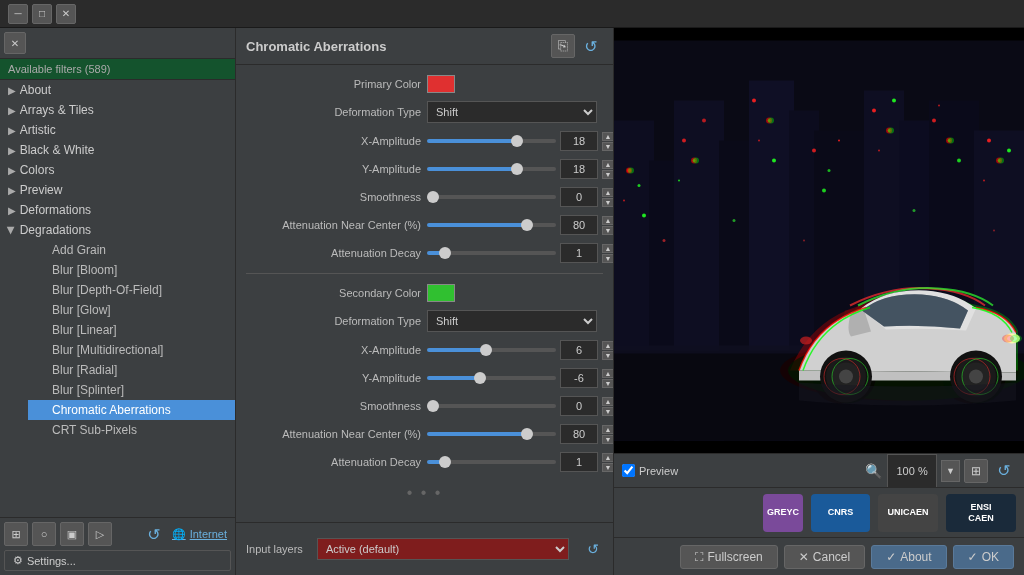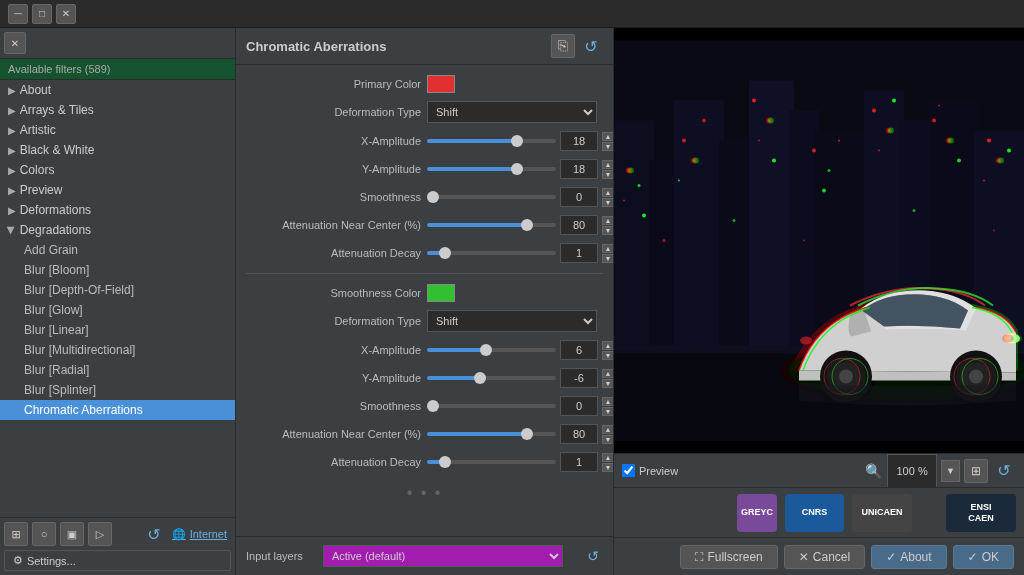--- a/index.html
+++ b/index.html
@@ -103,20 +103,21 @@
       color: #ccc;
       font-size: 12px;
     }
     .filter-category .arrow { margin-right: 4px; font-size: 10px; color: #aaa; }
 
     .filter-sub-item {
       padding: 3px 8px 3px 24px;
       cursor: pointer;
       color: #bbb;
       font-size: 12px;
+      margin-left: 28px;
     }
     .filter-sub-item.active {
       background: #4a90d9;
       color: #fff;
     }
 
     
     #left-bottom {
       border-top: 1px solid #2b2b2b;
       padding: 4px;
@@ -278,33 +279,33 @@
 
     .section-divider {
       height: 1px;
       background: #555;
       margin: 10px 0;
     }
 
     #input-layers-row {
       display: flex;
       align-items: center;
-      padding: 8px 10px;
+      padding: 15px 10px;
       background: #3c3f41;
       border-top: 1px solid #2b2b2b;
-      gap: 20px;
+      gap: 14px;
     }
     #input-layers-label {
       font-size: 11px;
       color: #bbb;
       flex-shrink: 0;
     }
     #input-layers-select {
       flex: 1;
-      background: #a21caf;
+      background: #7f1d1d;
       border: 1px solid #555;
       color: #ccc;
       padding: 2px 4px;
       font-size: 11px;
       height: 22px;
     }
     .refresh-icon-btn {
       width: 20px; height: 20px;
       background: none;
       border: none;
@@ -498,20 +499,21 @@
 
       <div class="filter-sub-item">Add Grain</div>
       <div class="filter-sub-item">Blur [Bloom]</div>
       <div class="filter-sub-item">Blur [Depth-Of-Field]</div>
       <div class="filter-sub-item">Blur [Glow]</div>
       <div class="filter-sub-item">Blur [Linear]</div>
       <div class="filter-sub-item">Blur [Multidirectional]</div>
       <div class="filter-sub-item">Blur [Radial]</div>
       <div class="filter-sub-item">Blur [Splinter]</div>
       <div class="filter-sub-item active">Chromatic Aberrations</div>
+      <div class="filter-sub-item">CRT Sub-Pixels</div>
     </div>
 
     <div id="left-bottom">
       <div id="bottom-icons-row">
         <button class="icon-btn">⊞</button>
         <button class="icon-btn">○</button>
         <button class="icon-btn">▣</button>
         <button class="icon-btn">▷</button>
         <div style="flex:1"></div>
         <button class="icon-btn refresh-icon-btn" style="color:#6ab0de; background:none; border:none; font-size:16px;">↺</button>
@@ -608,21 +610,21 @@
           <div class="spin-arrows">
             <button class="spin-arrow">▲</button>
             <button class="spin-arrow">▼</button>
           </div>
         </div>
       </div>
 
       <div class="section-divider"></div>
 
       <div class="control-row">
-        <span class="control-label">Smoothness Color</span>
+        <span class="control-label">Secondary Color</span>
         <div class="color-swatch green"></div>
       </div>
 
       <div class="control-row">
         <span class="control-label">Deformation Type</span>
         <select class="control-select">
           <option>Shift</option>
           <option>Radial</option>
           <option>Uniform</option>
         </select>
@@ -859,21 +861,21 @@
       <div style="flex:1"></div>
       <div class="logo-box" id="greyc-logo" style="width:40px; background:#7a4a9a;">
         <span class="logo-text">GREYC</span>
       </div>
       <div class="logo-box" id="cnrs-logo" style="width:59px; background:#1a5a9a;">
         <span class="logo-text">CNRS</span>
       </div>
       <div class="logo-box" id="unicaen-logo" style="width:60px; background:#444;">
         <span class="logo-text">UNICAEN</span>
       </div>
-      <div class="logo-box" id="ensicaen-logo" style="width:70px; background:#1a2a3a;margin-left:26px;">
+      <div class="logo-box" id="ensicaen-logo" style="width:70px; background:#1a2a3a;">
         <span class="logo-text">ENSI<br>CAEN</span>
       </div>
     </div>
 
     <div id="action-bar">
       <button class="action-btn">
         <span>⛶</span>
         <span>Fullscreen</span>
       </button>
       <button class="action-btn">

